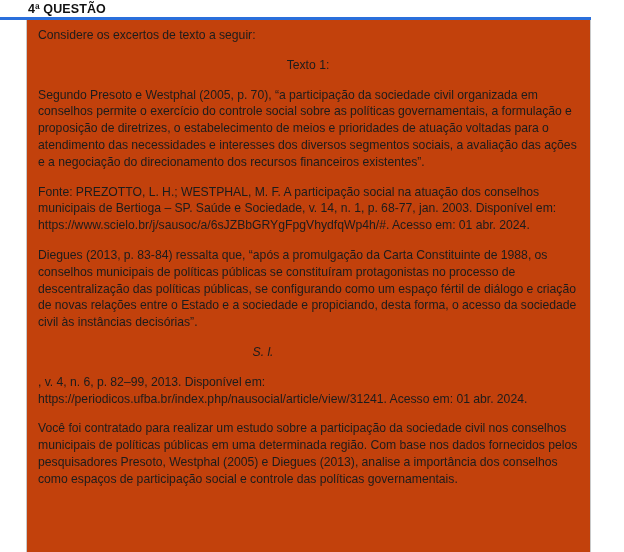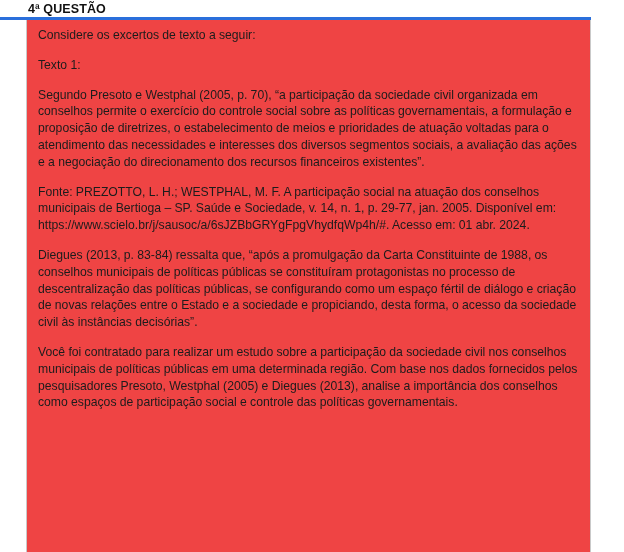--- a/index.html
+++ b/index.html
@@ -46,41 +46,42 @@
 
   .content-frame {
     position: absolute;
     left: 26px;
     top: 20px;
     width: 565px;
     height: 532px;
     box-sizing: border-box;
     border-left: 1px solid #c9c9c9;
     border-right: 1px solid #c9c9c9;
-    background: #ef4444;
+    background: #c2410c;
   }
 
   .content-inner {
     padding: 7px 12px 0 11px;
   }
 
   p.para {
     margin: 0 0 13px 0;
     font-size: 12.2px;
     line-height: 16.8px;
     color: #1c1c1c;
     text-align: left;
     word-spacing: -0.1px;
   }
 
   p.label {
     margin: 0 0 13px 0;
     font-size: 12.2px;
     line-height: 16.8px;
     color: #1c1c1c;
+    text-align: center;
   }
 
   p.centered-italic {
     margin: 0 0 13px 0;
     font-size: 12.2px;
     line-height: 16.8px;
     font-style: italic;
     text-align: center;
     color: #1c1c1c;
     padding-right: 90px;
@@ -101,26 +102,28 @@
 
   <div class="content-frame">
     <div class="content-inner">
 
       <p class="para">Considere os excertos de texto a seguir:</p>
 
       <p class="label">Texto 1:</p>
 
       <p class="para">Segundo Presoto e Westphal (2005, p. 70), “a participação da sociedade civil organizada em conselhos permite o exercício do controle social sobre as políticas governamentais, a formulação e proposição de diretrizes, o estabelecimento de meios e prioridades de atuação voltadas para o atendimento das necessidades e interesses dos diversos segmentos sociais, a avaliação das ações e a negociação do direcionamento dos recursos financeiros existentes”.</p>
 
-      <p class="para">Fonte: PREZOTTO, L. H.; WESTPHAL, M. F. A participação social na atuação dos conselhos municipais de Bertioga – SP. Saúde e Sociedade, v. 14, n. 1, p. 29-77, jan. 2005. Disponível em: https://www.scielo.br/j/sausoc/a/6sJZBbGRYgFpgVhydfqWp4h/#. Acesso em: 01 abr. 2024.</p>
+      <p class="para">Fonte: PREZOTTO, L. H.; WESTPHAL, M. F. A participação social na atuação dos conselhos municipais de Bertioga – SP. Saúde e Sociedade, v. 14, n. 1, p. 68-77, jan. 2003. Disponível em: https://www.scielo.br/j/sausoc/a/6sJZBbGRYgFpgVhydfqWp4h/#. Acesso em: 01 abr. 2024.</p>
 
 
       <p class="para">Diegues (2013, p. 83-84) ressalta que, “após a promulgação da Carta Constituinte de 1988, os conselhos municipais de políticas públicas se constituíram protagonistas no processo de descentralização das políticas públicas, se configurando como um espaço fértil de diálogo e criação de novas relações entre o Estado e a sociedade e propiciando, desta forma, o acesso da sociedade civil às instâncias decisórias”.</p>
 
 
+      <p class="centered-italic">S. l.</p>
 
+      <p class="para">, v. 4, n. 6, p. 82–99, 2013. Disponível em: https://periodicos.ufba.br/index.php/nausocial/article/view/31241. Acesso em: 01 abr. 2024.</p>
 
       <p class="para last">Você foi contratado para realizar um estudo sobre a participação da sociedade civil nos conselhos municipais de políticas públicas em uma determinada região. Com base nos dados fornecidos pelos pesquisadores Presoto, Westphal (2005) e Diegues (2013), analise a importância dos conselhos como espaços de participação social e controle das políticas governamentais.</p>
 
     </div>
   </div>
 
 </div>
 
 </body></html>

